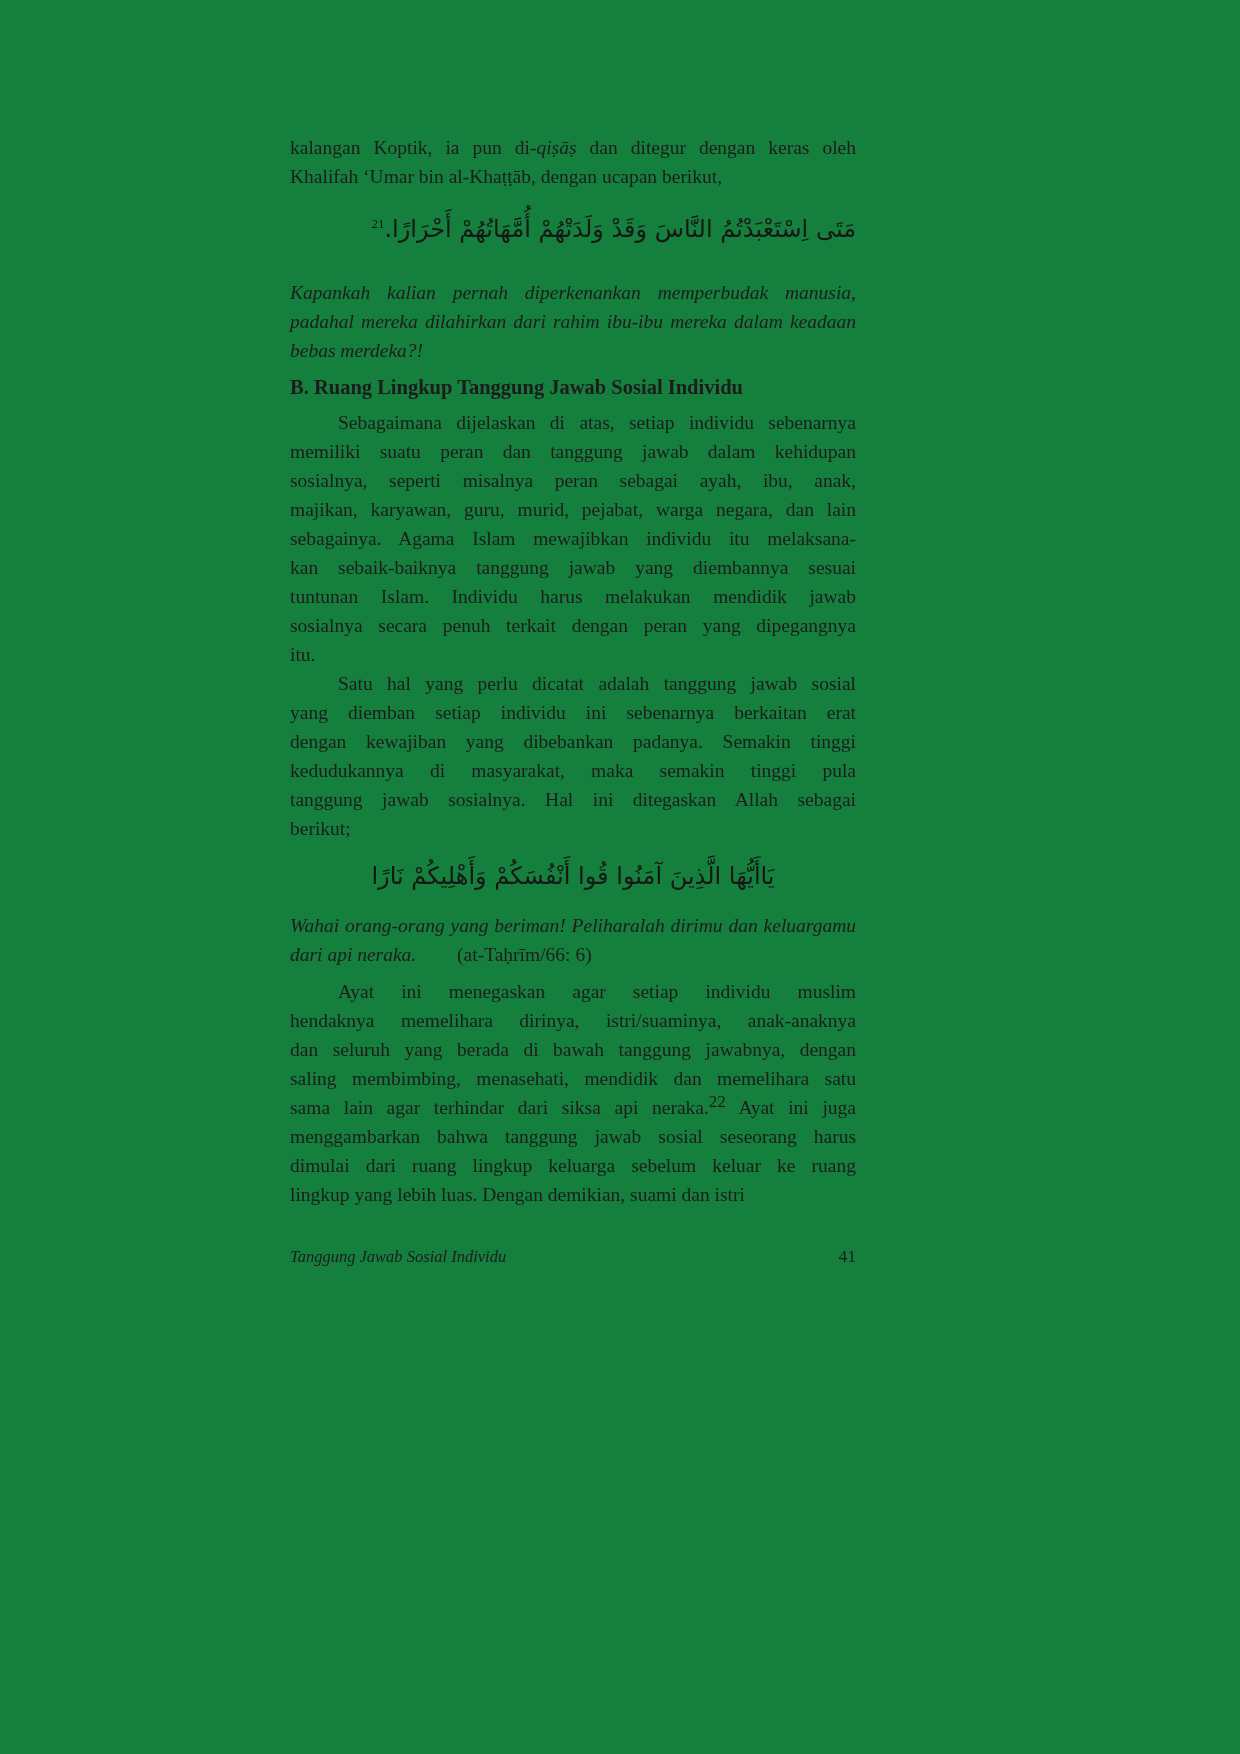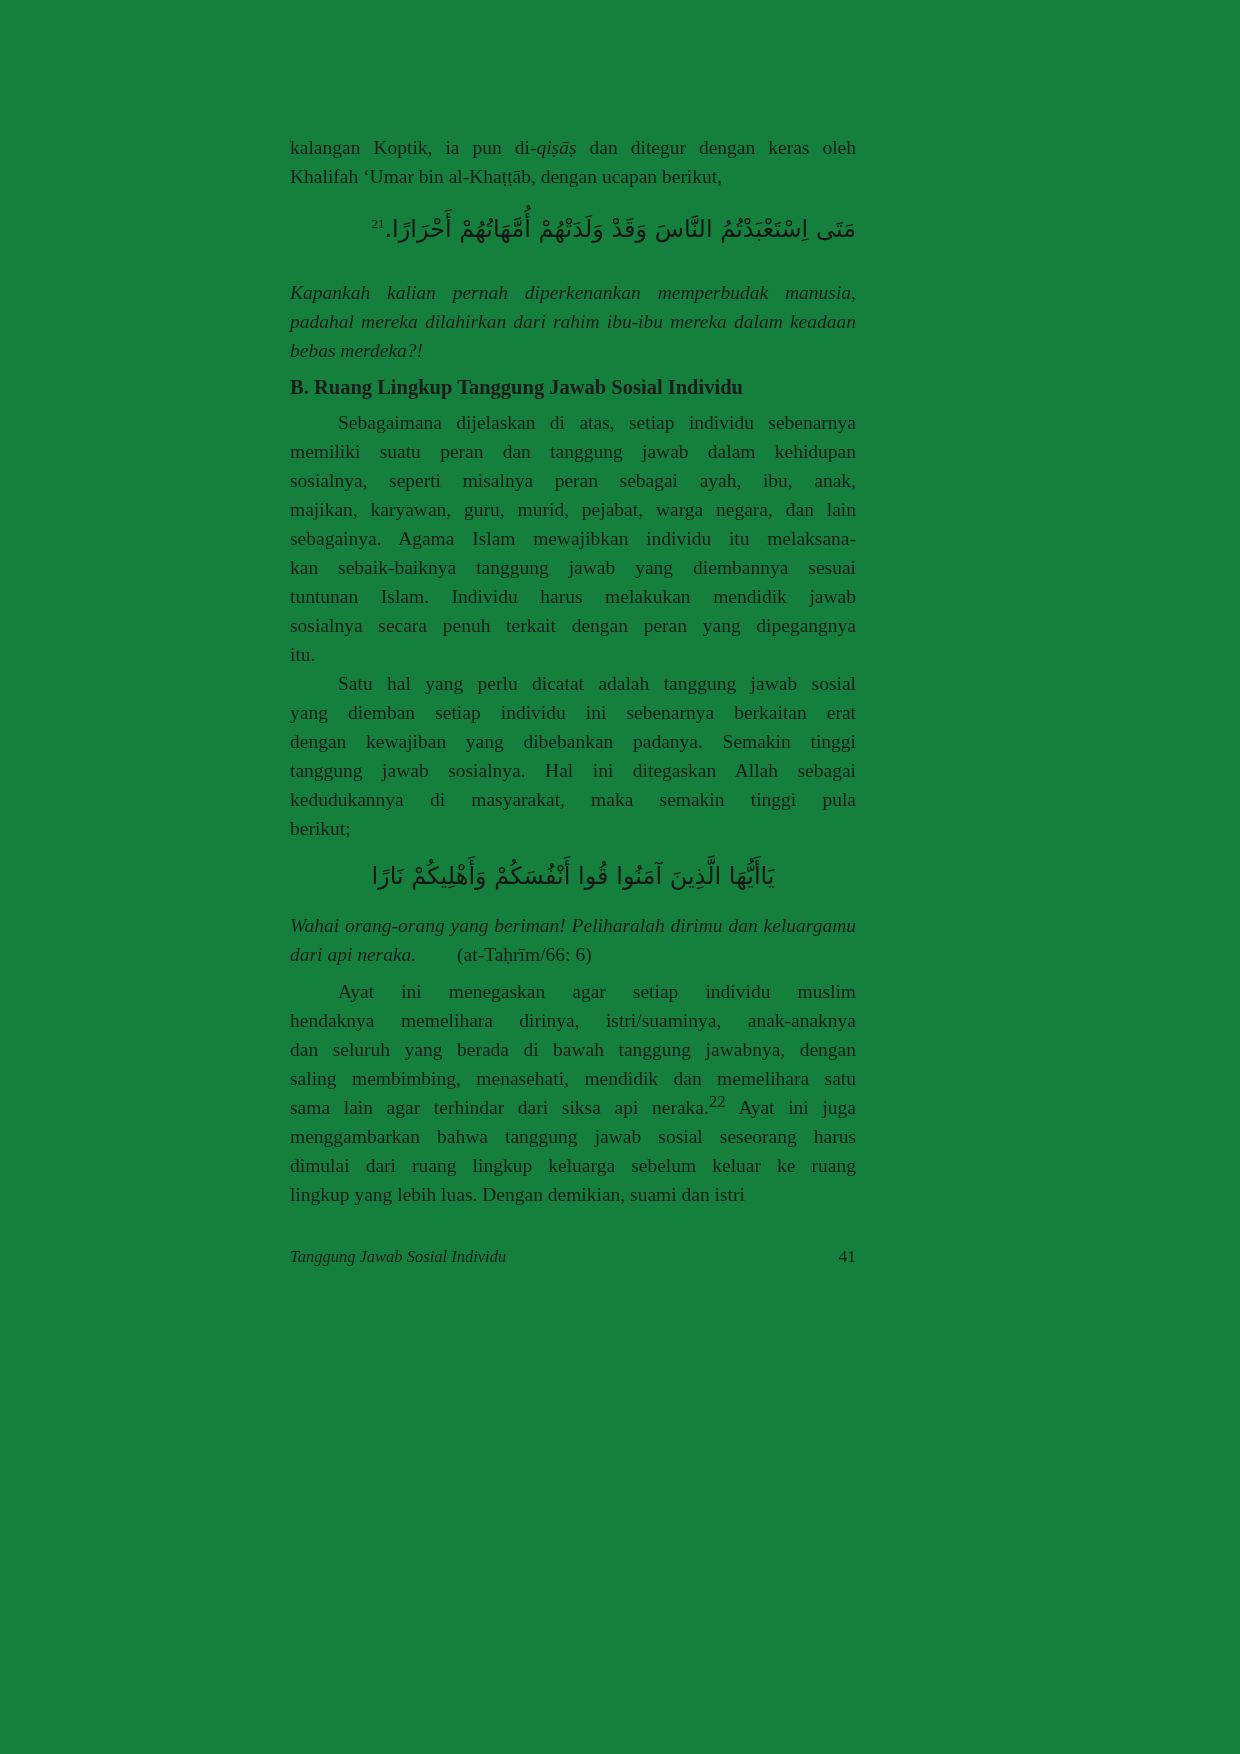--- a/index.html
+++ b/index.html
@@ -105,22 +105,22 @@
         <div class="line">kan sebaik-baiknya tanggung jawab yang diembannya sesuai</div>
         <div class="line">tuntunan Islam. Individu harus melakukan mendidik jawab</div>
         <div class="line">sosialnya secara penuh terkait dengan peran yang dipegangnya</div>
         <div class="line last">itu.</div>
       </div>
 
     <div class="para indent">
         <div class="line">Satu hal yang perlu dicatat adalah tanggung jawab sosial</div>
         <div class="line">yang diemban setiap individu ini sebenarnya berkaitan erat</div>
         <div class="line">dengan kewajiban yang dibebankan padanya. Semakin tinggi</div>
+        <div class="line">kedudukannya di masyarakat, maka semakin tinggi pula</div>
         <div class="line">tanggung jawab sosialnya. Hal ini ditegaskan Allah sebagai</div>
-        <div class="line">kedudukannya di masyarakat, maka semakin tinggi pula</div>
         <div class="line last">berikut;</div>
       </div>
 
     <div class="arabic-block arabic-center">
       <span>يَاأَيُّهَا الَّذِينَ آمَنُوا قُوا أَنْفُسَكُمْ وَأَهْلِيكُمْ نَارًا</span>
     </div>
 
     <div class="quote mt8">
         <div class="line">Wahai orang-orang yang beriman! Peliharalah dirimu dan keluargamu</div>
         <div class="line last"><span class="it">dari api neraka.</span><span class="rm"> (at-Taḥrīm/66: 6)</span></div>

